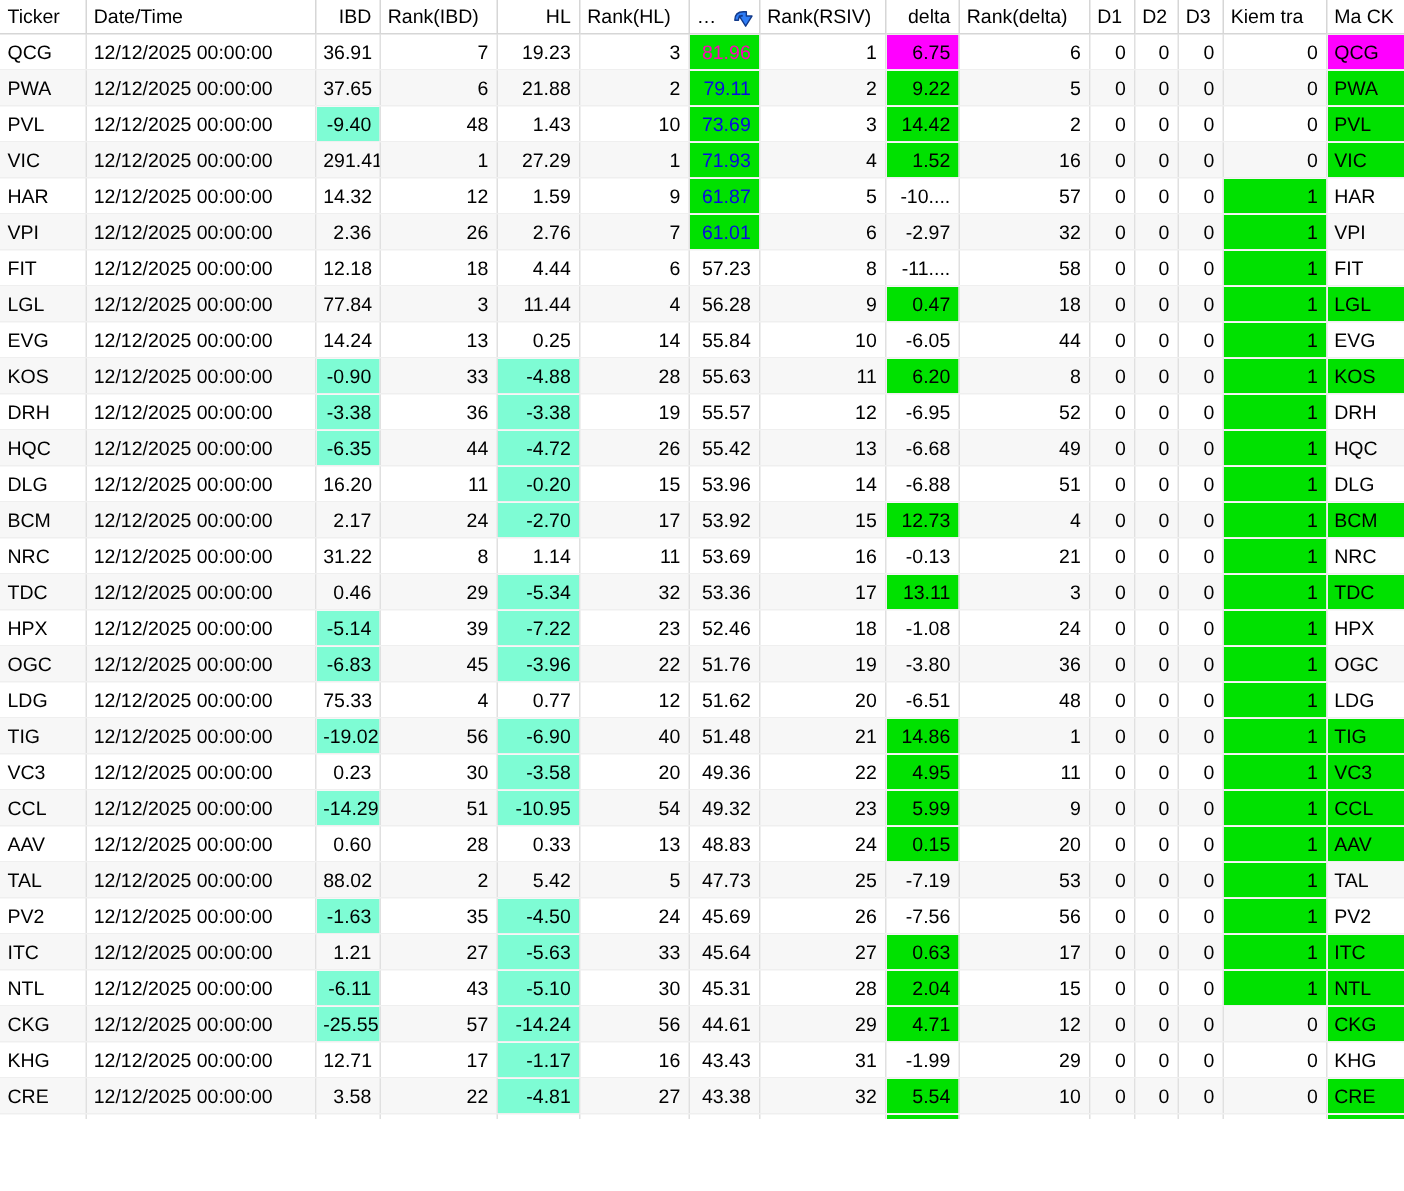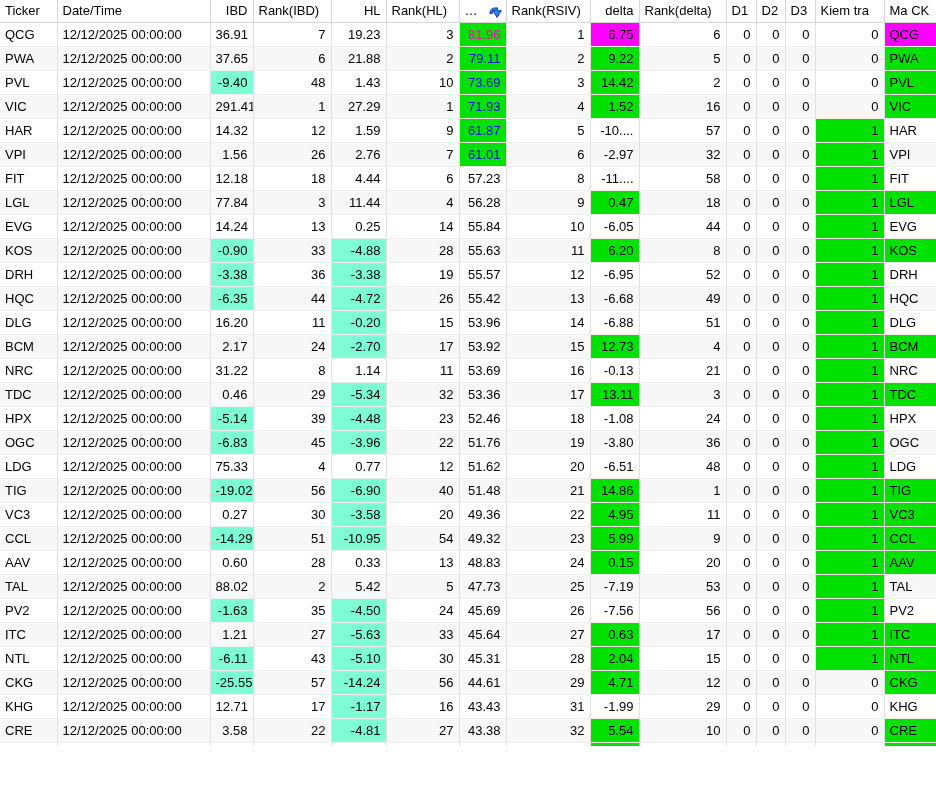--- a/index.html
+++ b/index.html
@@ -147,21 +147,21 @@
         <td class="al-right">57</td>
         <td class="al-right">0</td>
         <td class="al-right">0</td>
         <td class="al-right">0</td>
         <td class="al-right bg-green">1</td>
         <td class="al-left">HAR</td>
       </tr>
       <tr>
         <td class="al-left">VPI</td>
         <td class="al-left">12/12/2025 00:00:00</td>
-        <td class="al-right">1.56</td>
+        <td class="al-right">2.36</td>
         <td class="al-right">26</td>
         <td class="al-right">2.76</td>
         <td class="al-right">7</td>
         <td class="al-right bg-green txt-blue">61.01</td>
         <td class="al-right">6</td>
         <td class="al-right">-2.97</td>
         <td class="al-right">32</td>
         <td class="al-right">0</td>
         <td class="al-right">0</td>
         <td class="al-right">0</td>
@@ -336,21 +336,21 @@
         <td class="al-right">0</td>
         <td class="al-right">0</td>
         <td class="al-right bg-green">1</td>
         <td class="al-left bg-green">TDC</td>
       </tr>
       <tr>
         <td class="al-left">HPX</td>
         <td class="al-left">12/12/2025 00:00:00</td>
         <td class="al-right bg-cyan">-5.14</td>
         <td class="al-right">39</td>
-        <td class="al-right bg-cyan">-4.48</td>
+        <td class="al-right bg-cyan">-7.22</td>
         <td class="al-right">23</td>
         <td class="al-right">52.46</td>
         <td class="al-right">18</td>
         <td class="al-right">-1.08</td>
         <td class="al-right">24</td>
         <td class="al-right">0</td>
         <td class="al-right">0</td>
         <td class="al-right">0</td>
         <td class="al-right bg-green">1</td>
         <td class="al-left">HPX</td>
@@ -402,21 +402,21 @@
         <td class="al-right">1</td>
         <td class="al-right">0</td>
         <td class="al-right">0</td>
         <td class="al-right">0</td>
         <td class="al-right bg-green">1</td>
         <td class="al-left bg-green">TIG</td>
       </tr>
       <tr>
         <td class="al-left">VC3</td>
         <td class="al-left">12/12/2025 00:00:00</td>
-        <td class="al-right">0.27</td>
+        <td class="al-right">0.23</td>
         <td class="al-right">30</td>
         <td class="al-right bg-cyan">-3.58</td>
         <td class="al-right">20</td>
         <td class="al-right">49.36</td>
         <td class="al-right">22</td>
         <td class="al-right bg-green">4.95</td>
         <td class="al-right">11</td>
         <td class="al-right">0</td>
         <td class="al-right">0</td>
         <td class="al-right">0</td>

